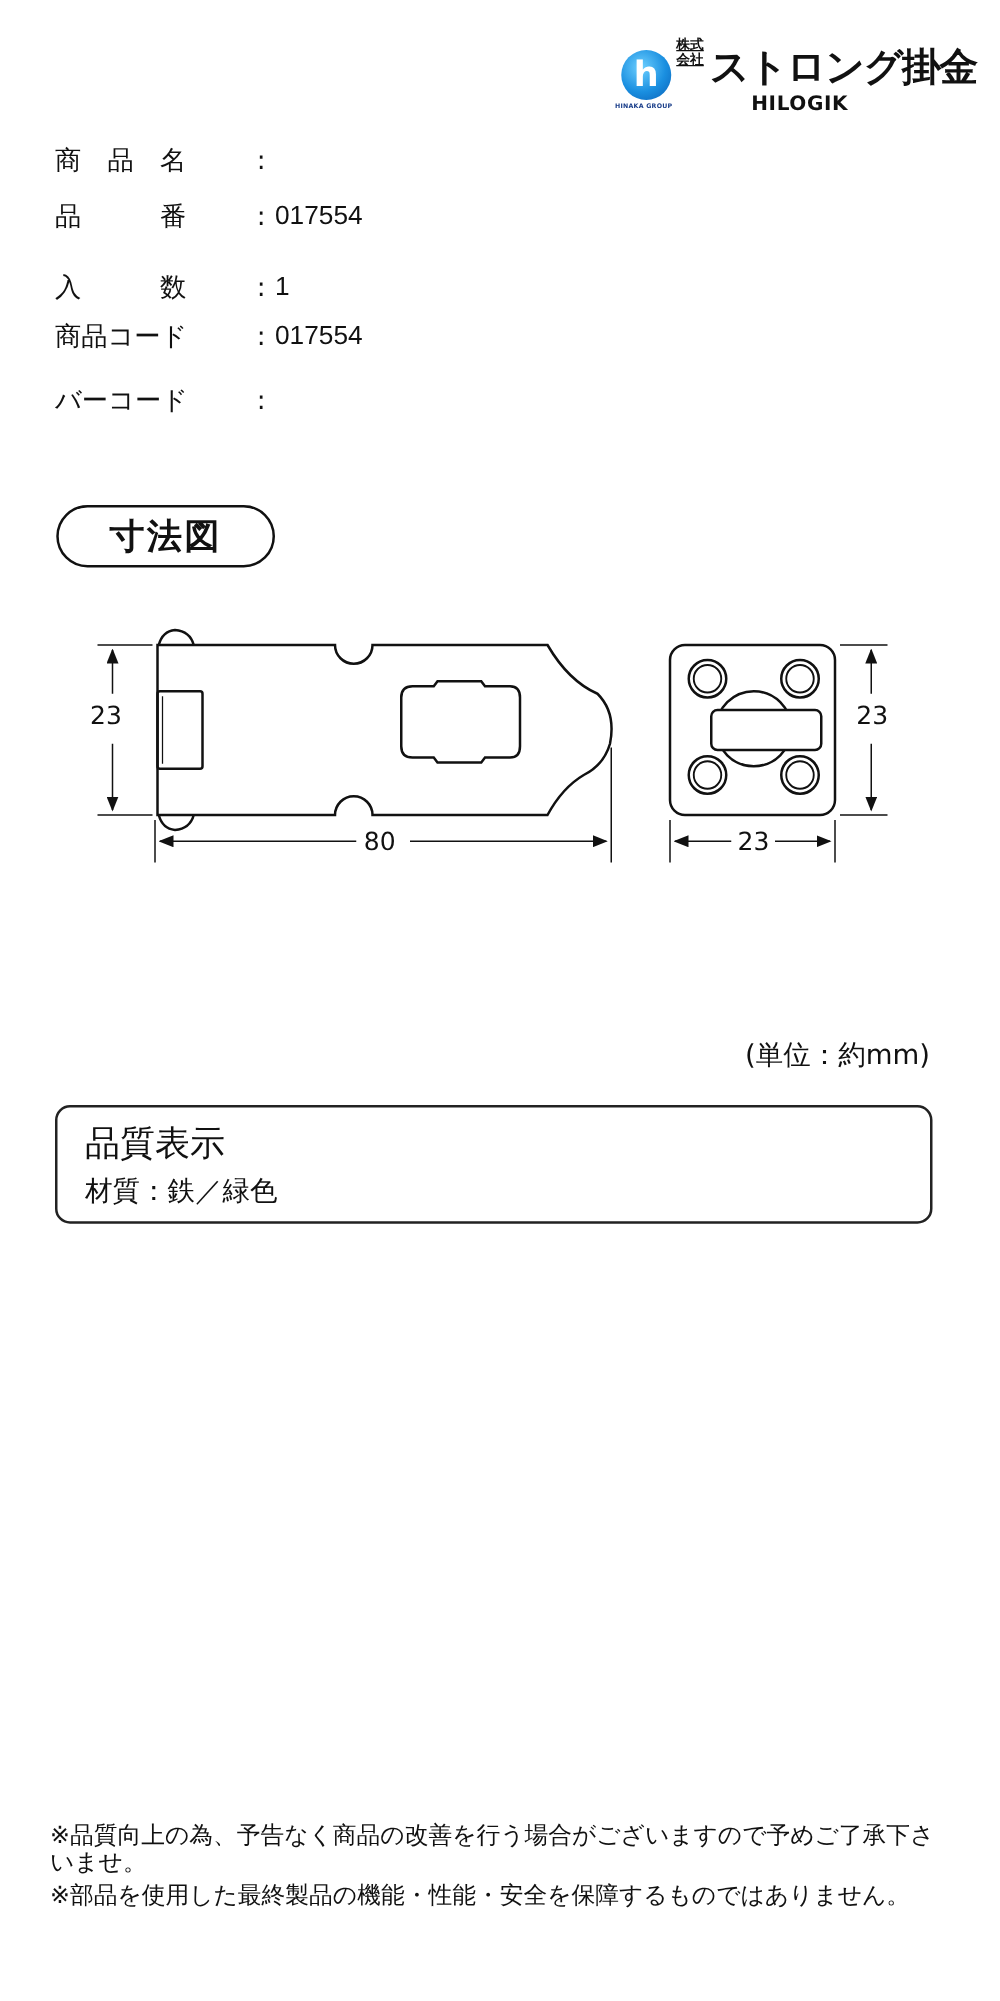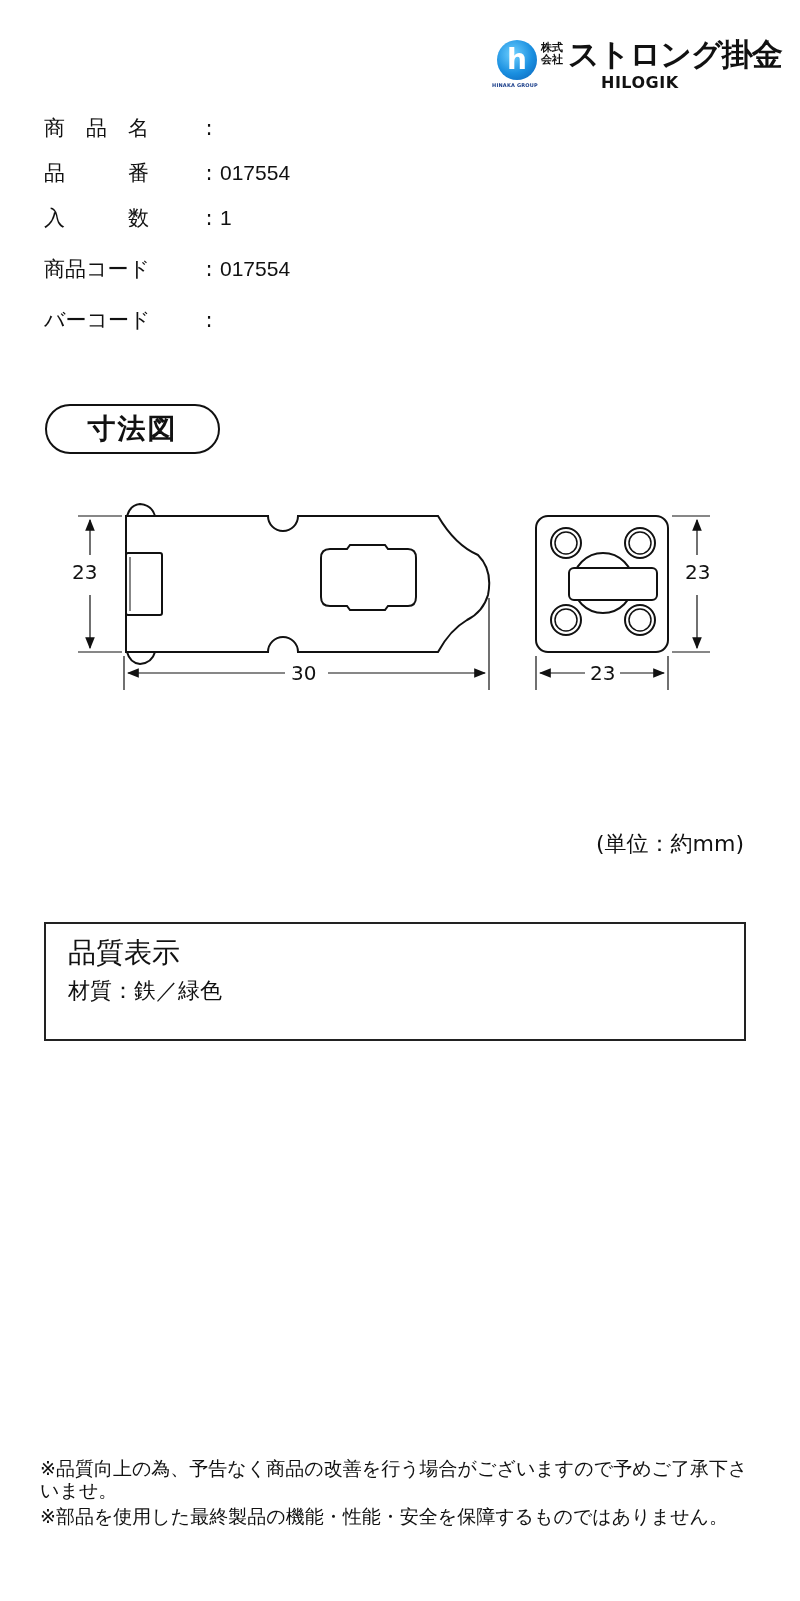--- a/index.html
+++ b/index.html
@@ -4,34 +4,34 @@
 <style>
   html, body { margin:0; padding:0; background:#ffffff; }
   body { width:800px; height:1601px; position:relative; overflow:hidden;
          font-family:"DejaVu Sans","Liberation Sans",sans-serif; color:#111; }
   .abs { position:absolute; }
   
   .logo-mark { left:497px; top:40px; width:40px; height:40px; border-radius:50%;
                background:radial-gradient(circle at 40% 35%, #6ed0ff 0%, #1a8fe0 55%, #0a5fb5 100%); }
   .logo-mark .h { position:absolute; left:10px; top:6px; color:#fff; font-weight:bold; font-size:28px; line-height:28px; font-family:"DejaVu Sans",sans-serif; }
   .logo-group { left:492px; top:82px; font-size:5px; color:#1a3e8a; font-weight:bold; letter-spacing:0.2px; }
-  .logo-kaisha { left:541px; top:42px; font-size:11px; line-height:12px; font-weight:bold; width:24px; }
+  .logo-kaisha { left:541px; top:30px; font-size:11px; line-height:12px; font-weight:bold; width:24px;text-decoration:underline; }
   .logo-jp { left:568px; top:36px; font-size:31px; font-weight:bold; letter-spacing:-1px; line-height:36px; }
   .logo-en { left:601px; top:73px; font-size:16px; font-weight:bold; letter-spacing:0.5px; }
   
   .spec-row { left:44px; font-size:21px; height:32px; line-height:32px; display:flex; white-space:nowrap; }
   .spec-label { width:154px; display:flex; justify-content:space-between; }
   .spec-colon { width:22px; text-align:center; }
   .spec-value { font-family:"Liberation Sans Narrow","Liberation Sans",sans-serif; transform-origin:left center; }
   
   .pill { left:45px; top:404px; width:175px; height:50px; border:2px solid #111; border-radius:27px;
           font-size:28px; font-weight:bold; display:flex; align-items:center; justify-content:center; box-sizing:border-box; letter-spacing:2px; }
   .diagram { left:60px; top:480px; }
   .unit { right:56px; top:829px; font-size:22px; }
-  .quality-box { left:44px; top:922px; width:702px; height:119px; border:2px solid #222; border-radius:0; box-sizing:border-box; }
+  .quality-box { left:44px; top:884px; width:702px; height:95px; border:2px solid #222; border-radius:12px; box-sizing:border-box; }
   .q-title { left:22px; top:10px; font-size:28px; }
   .q-body { left:22px; top:52px; font-size:22px; }
   .note { left:40px; font-size:19px; line-height:22px; width:720px; }
 </style>
 </head>
 <body>
 
 <div class="abs logo-mark">
   <span class="h">h</span>
 </div>
@@ -42,21 +42,21 @@
 
 <div class="abs spec-row" style="top:112px;">
   <span class="spec-label">商　品　名</span>
   <span class="spec-colon">:</span>
 </div>
 <div class="abs spec-row" style="top:157px;">
   <span class="spec-label">品　　　番</span>
   <span class="spec-colon">:</span>
   <span class="spec-value">017554</span>
 </div>
-<div class="abs spec-row" style="top:202px;">
+<div class="abs spec-row" style="top:214px;">
   <span class="spec-label">入　　　数</span>
   <span class="spec-colon">:</span>
   <span class="spec-value">1</span>
 </div>
 <div class="abs spec-row" style="top:253px;justify-content:flex-end;">
   <span class="spec-label">商品コード</span>
   <span class="spec-colon">:</span>
   <span class="spec-value">017554</span>
 </div>
 <div class="abs spec-row" style="top:304px;">
@@ -108,21 +108,21 @@
   <line x1="672" y1="652" x2="710" y2="652" stroke-width="1.2"></line>
   <line x1="697" y1="555" x2="697" y2="520" stroke-width="1.2" marker-end="url(#arr)"></line>
   <line x1="697" y1="595" x2="697" y2="648" stroke-width="1.2" marker-end="url(#arr)"></line>
   <line x1="536" y1="656" x2="536" y2="690" stroke-width="1.2"></line>
   <line x1="668" y1="656" x2="668" y2="690" stroke-width="1.2"></line>
   <line x1="585" y1="673" x2="540" y2="673" stroke-width="1.2" marker-end="url(#arr)"></line>
   <line x1="620" y1="673" x2="664" y2="673" stroke-width="1.2" marker-end="url(#arr)"></line>
 </svg>
 
 <div class="abs" style="left:72px;top:560px;font-size:20px;background:#fff;">23</div>
-<div class="abs" style="left:291px;top:661px;font-size:20px;">30</div>
+<div class="abs" style="left:291px;top:661px;font-size:20px;">80</div>
 <div class="abs" style="left:685px;top:560px;font-size:20px;background:#fff;">23</div>
 <div class="abs" style="left:590px;top:661px;font-size:20px;">23</div>
 
 <div class="abs unit">(単位：約mm)</div>
 
 <div class="abs quality-box">
   <div class="abs q-title">品質表示</div>
   <div class="abs q-body">材質：鉄／緑色</div>
 </div>
 

